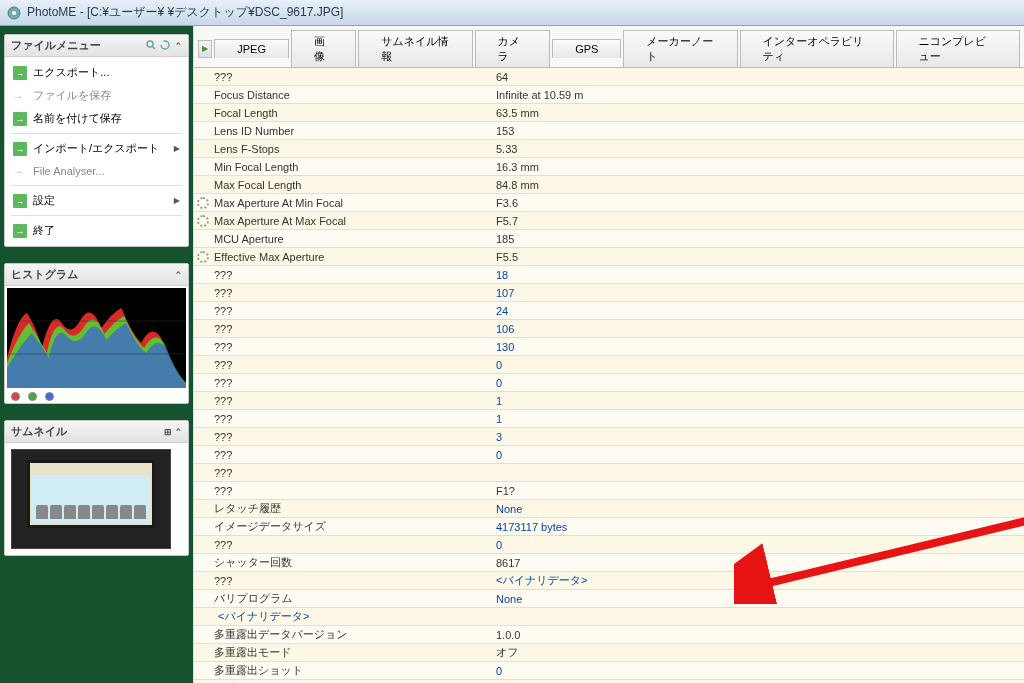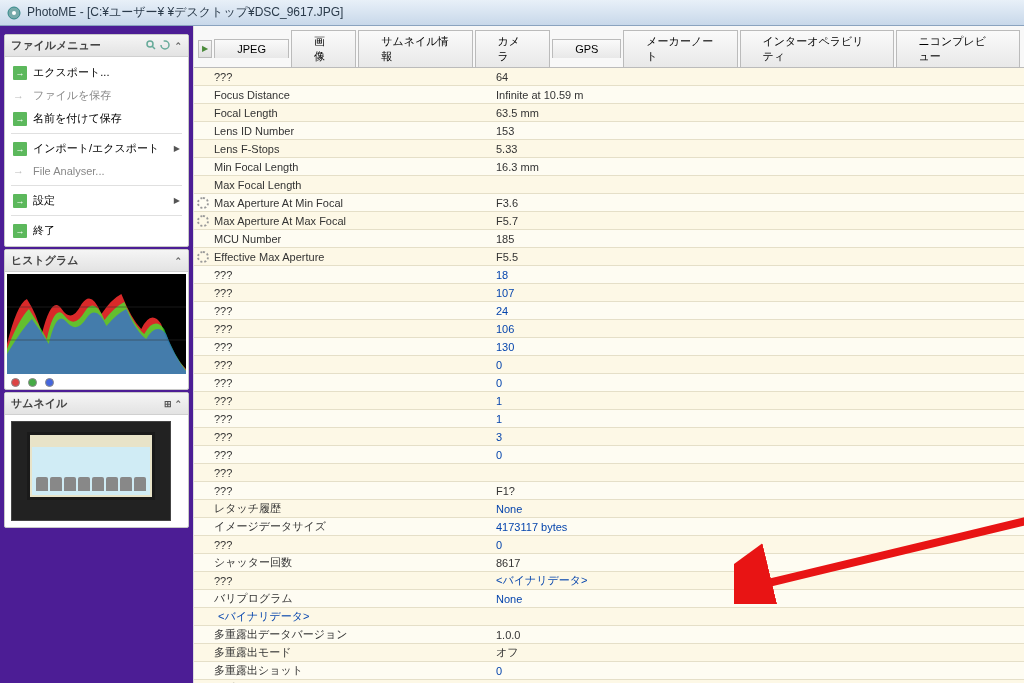--- a/index.html
+++ b/index.html
@@ -4,21 +4,21 @@
 <style>
 * { margin: 0; padding: 0; box-sizing: border-box; font-family: "Segoe UI", Tahoma, sans-serif; font-size: 11px; }
 body { background: #fff; overflow: hidden; width: 1024px; height: 683px; }
 
 .titlebar { height: 26px; background: linear-gradient(#e8f0f8,#c8d8ea); display: flex; align-items: center; padding: 0 6px; border-bottom: 1px solid #8aa3bf; }
 .titlebar-icon { width: 16px; height: 16px; margin-right: 5px; display: inline-block; }
 .titlebar-text { color: #2a3a4a; font-size: 12px; }
 
 .content { display: flex; height: 657px; }
 
-.sidebar { width: 194px; background: #4c1d95; padding: 8px 4px; display: flex; flex-direction: column; gap: 2px; border-right: 1px solid #ddd; }
+.sidebar { width: 194px; background: #14532d; padding: 8px 4px; display: flex; flex-direction: column; gap: 16px; border-right: 1px solid #ddd; }
 .panel { background: #fff; border: 1px solid #c8c8c8; border-radius: 2px; }
 .panel-head { background: linear-gradient(#f5f5f5,#e3e3e3); padding: 3px 6px; display: flex; align-items: center; justify-content: space-between; border-bottom: 1px solid #d0d0d0; font-size: 11px; font-weight: bold; color: #444; }
 .panel-head-right { display: flex; gap: 3px; align-items: center; }
 .panel-body { padding: 4px 0; }
 
 .menu-item { display: flex; align-items: center; padding: 4px 8px; gap: 6px; cursor: pointer; }
 .menu-item.disabled { color: #888; cursor: default; }
 .menu-sep { height: 1px; background: #e0e0e0; margin: 3px 6px; }
 .menu-icon { width: 14px; height: 14px; flex: 0 0 14px; }
 .menu-arrow { margin-left: auto; color: #555; font-size: 8px; }
@@ -220,38 +220,39 @@
           <div class="cell-val">5.33</div>
         </div>
         <div class="row">
           <div class="cell-icon"></div>
           <div class="cell-name">Min Focal Length</div>
           <div class="cell-val">16.3 mm</div>
         </div>
         <div class="row">
           <div class="cell-icon"></div>
           <div class="cell-name">Max Focal Length</div>
+          <div class="cell-val">84.8 mm</div>
         </div>
         <div class="row">
           <div class="cell-icon">
             <div class="gear"></div>
           </div>
           <div class="cell-name">Max Aperture At Min Focal</div>
           <div class="cell-val">F3.6</div>
         </div>
         <div class="row">
           <div class="cell-icon">
             <div class="gear"></div>
           </div>
           <div class="cell-name">Max Aperture At Max Focal</div>
           <div class="cell-val">F5.7</div>
         </div>
         <div class="row">
           <div class="cell-icon"></div>
-          <div class="cell-name">MCU Number</div>
+          <div class="cell-name">MCU Aperture</div>
           <div class="cell-val">185</div>
         </div>
         <div class="row">
           <div class="cell-icon">
             <div class="gear"></div>
           </div>
           <div class="cell-name">Effective Max Aperture</div>
           <div class="cell-val">F5.5</div>
         </div>
         <div class="row">

